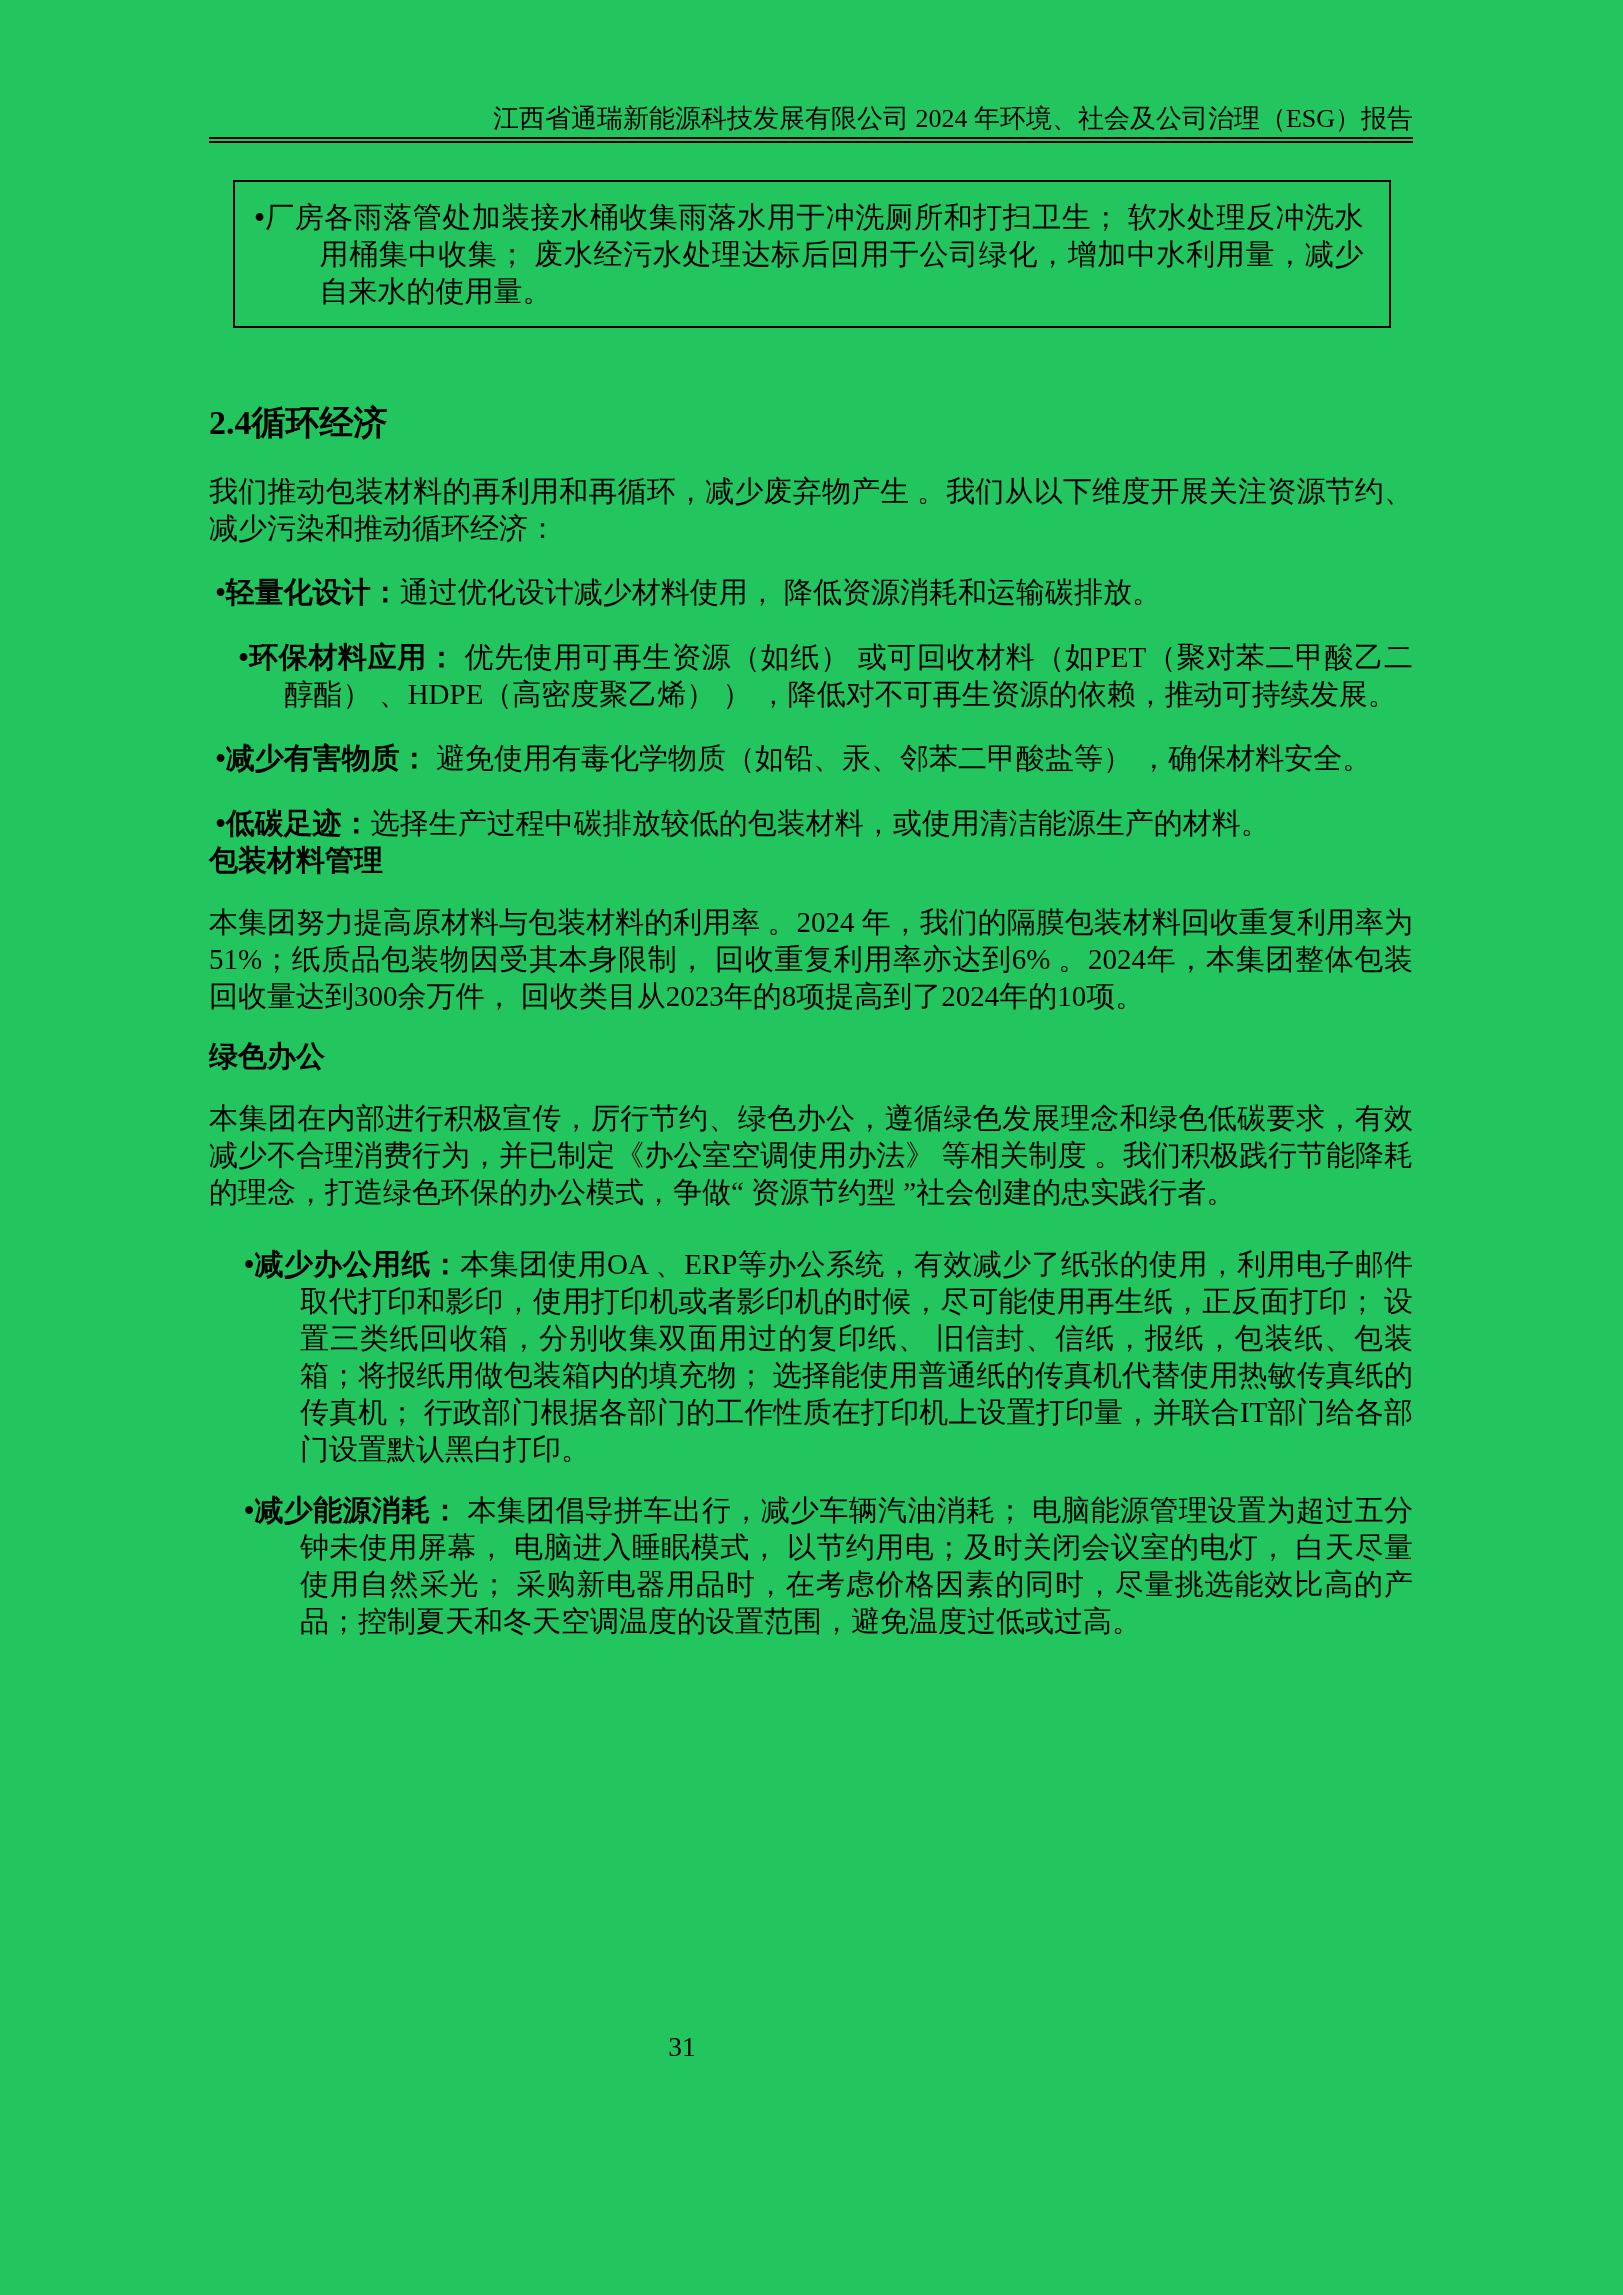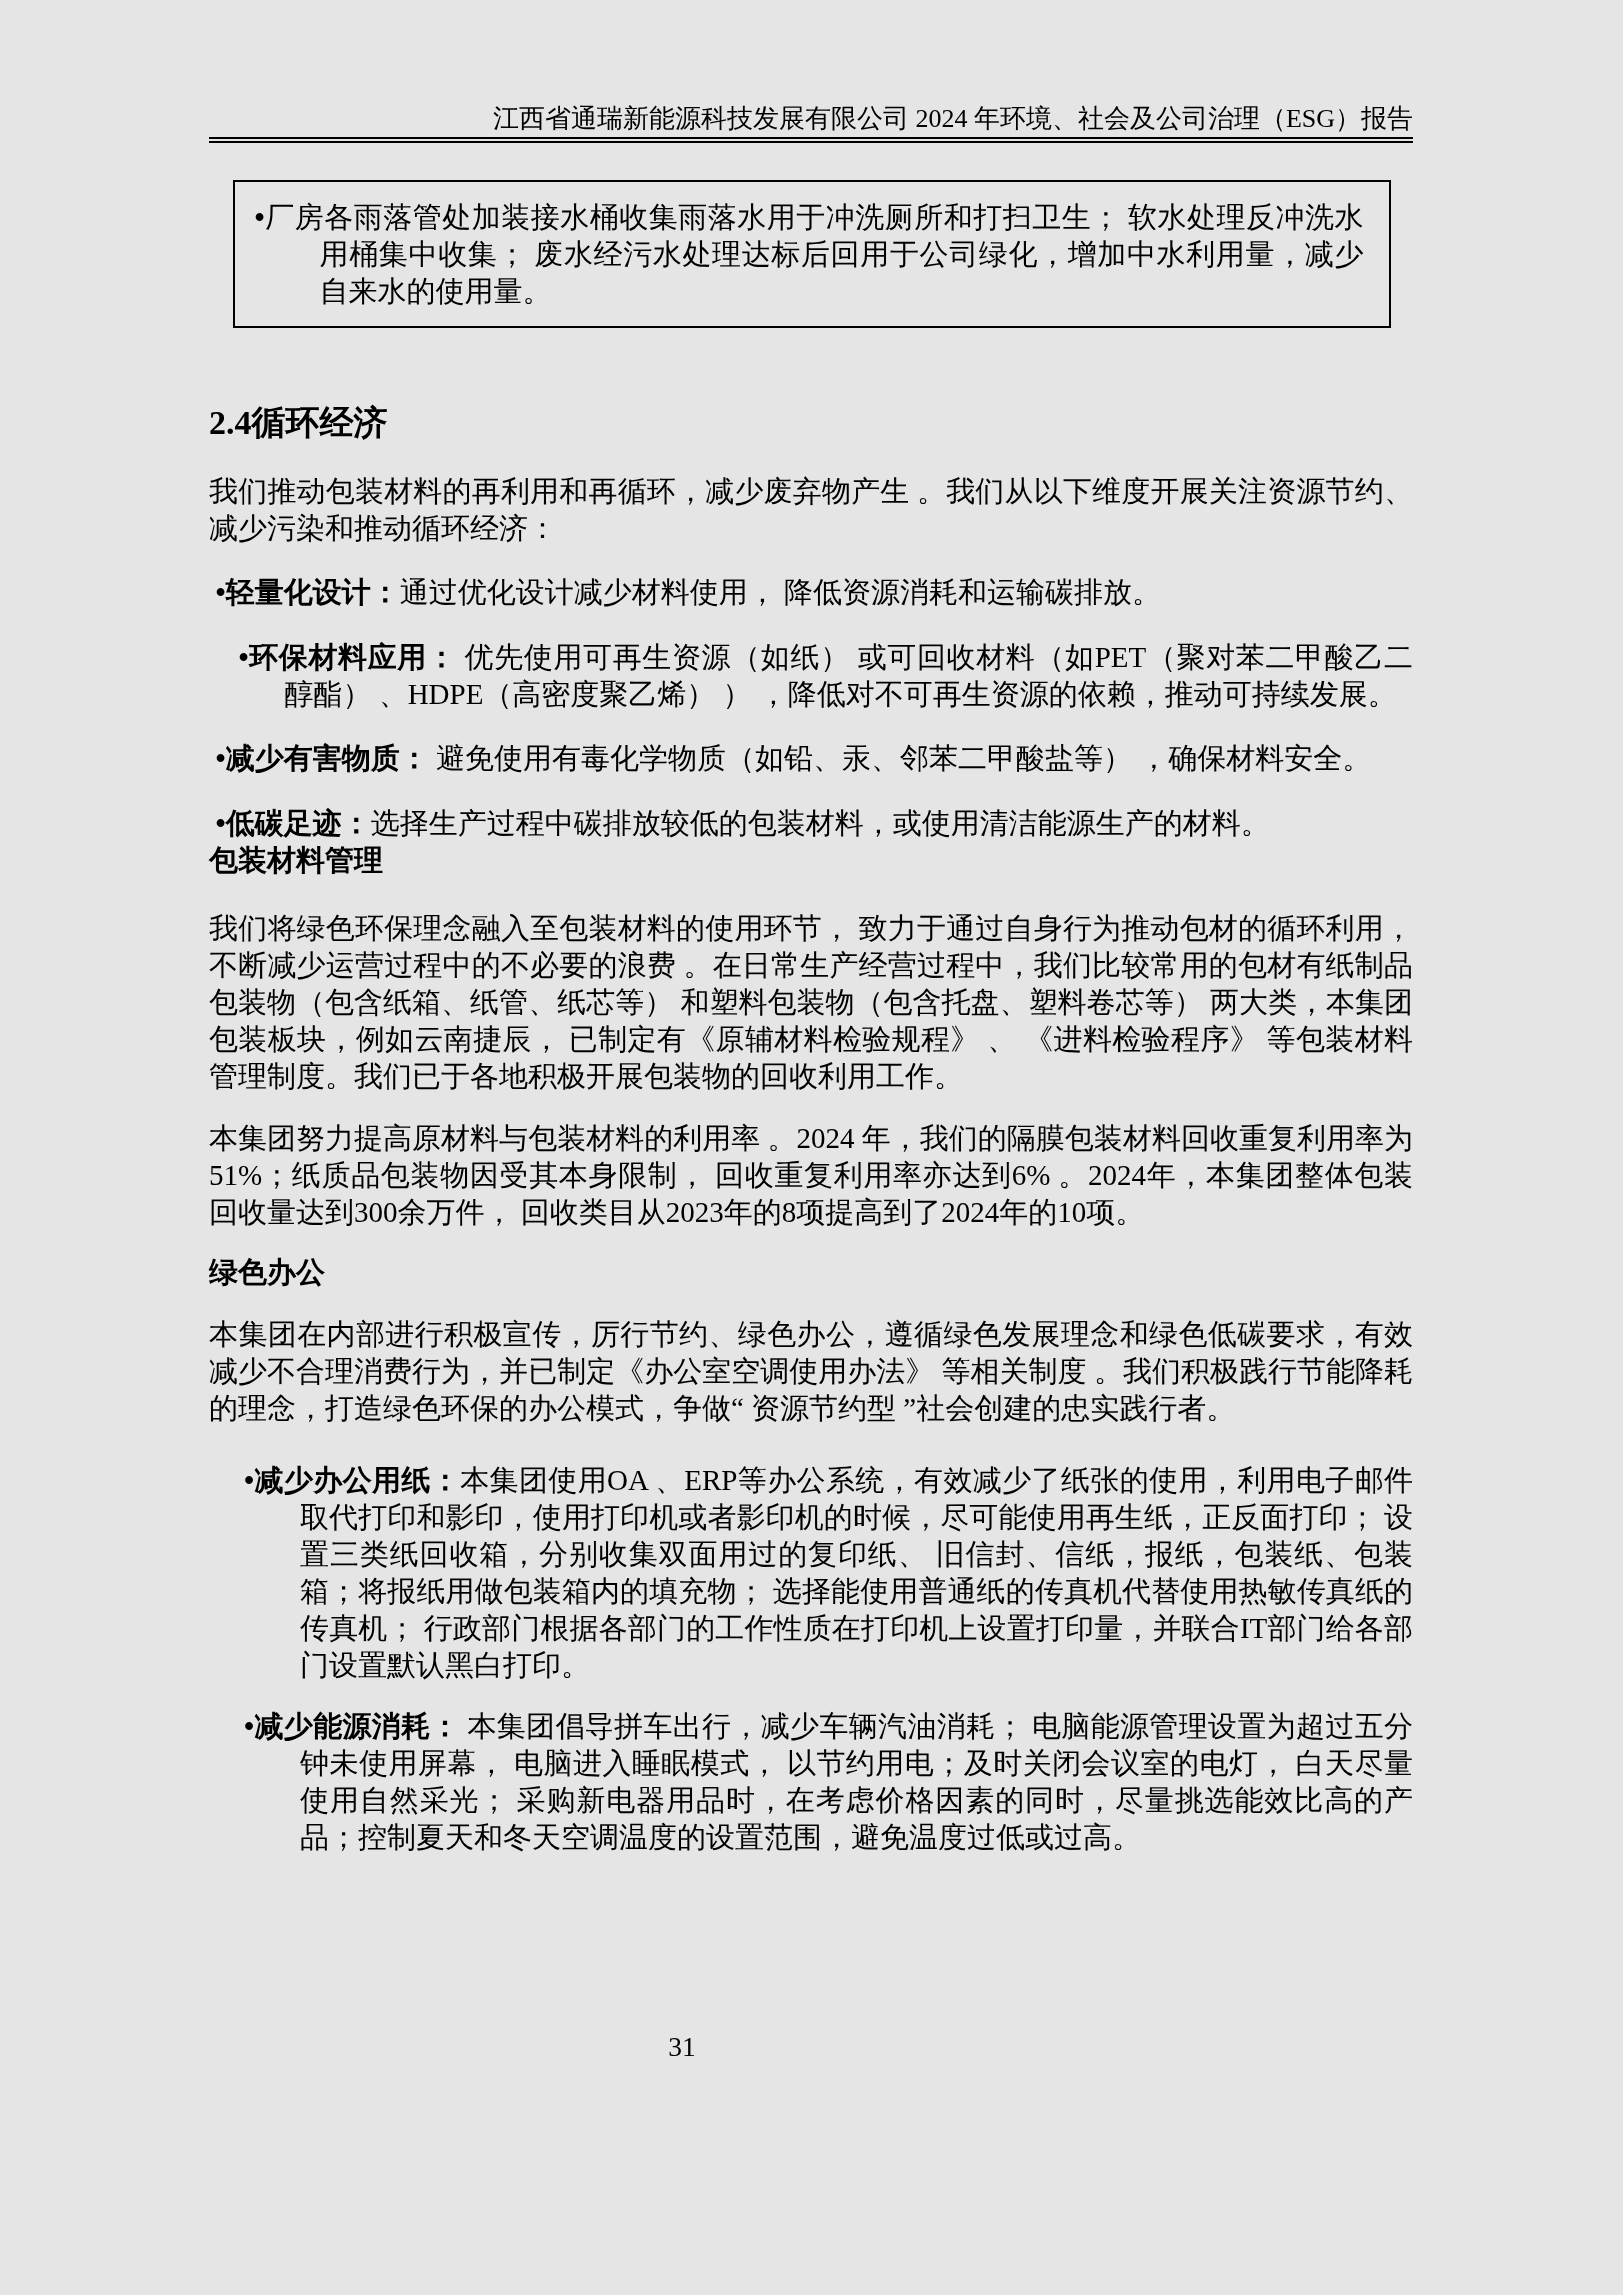--- a/index.html
+++ b/index.html
@@ -9,21 +9,21 @@
     width: 1623px;
     height: 2295px;
     overflow: hidden;
     font-family: "Liberation Serif", "DejaVu Serif", serif;
     color: #000000;
   }
   .page {
     position: relative;
     width: 1623px;
     height: 2295px;
-    background: #e5e5e5;
+    background: #22c55e;
   }
   .content {
     position: absolute;
     left: 209px;
     top: 0;
     width: 1204px;
   }
   .header {
     margin-top: 105px;
     text-align: right;
@@ -117,21 +117,20 @@
     <div class="eco-bullet flush"><span class="marker">•</span><span class="b">轻量化设计：</span><span>通过优化设计减少材料使用， 降低资源消耗和运输碳排放。</span></div>
 
     <div class="eco-bullet hang70"><span class="marker">•</span><span class="b">环保材料应用：</span><span> 优先使用可再生资源（如纸） 或可回收材料（如PET（聚对苯二甲酸乙二醇酯） 、HDPE（高密度聚乙烯） ） ，降低对不可再生资源的依赖，推动可持续发展。</span></div>
 
     <div class="eco-bullet flush"><span class="marker">•</span><span class="b">减少有害物质：</span><span> 避免使用有毒化学物质（如铅、汞、邻苯二甲酸盐等） ，确保材料安全。</span></div>
 
     <div class="eco-bullet flush"><span class="marker">•</span><span class="b">低碳足迹：</span><span>选择生产过程中碳排放较低的包装材料，或使用清洁能源生产的材料。</span></div>
 
     <h3 class="sub-heading">包装材料管理</h3>
 
-    <p class="para">我们将绿色环保理念融入至包装材料的使用环节， 致力于通过自身行为推动包材的循环利用， 不断减少运营过程中的不必要的浪费 。在日常生产经营过程中，我们比较常用的包材有纸制品包装物（包含纸箱、纸管、纸芯等） 和塑料包装物（包含托盘、塑料卷芯等） 两大类，本集团包装板块，例如云南捷辰， 已制定有《原辅材料检验规程》 、 《进料检验程序》 等包装材料管理制度。我们已于各地积极开展包装物的回收利用工作。</p>
 
 
     <p class="para para-tight">本集团努力提高原材料与包装材料的利用率 。2024 年，我们的隔膜包装材料回收重复利用率为51%；纸质品包装物因受其本身限制， 回收重复利用率亦达到6% 。2024年，本集团整体包装回收量达到300余万件， 回收类目从2023年的8项提高到了2024年的10项。</p>
 
     <h3 class="sub-heading spaced">绿色办公</h3>
 
     <p class="para para-tight">本集团在内部进行积极宣传，厉行节约、绿色办公，遵循绿色发展理念和绿色低碳要求，有效减少不合理消费行为，并已制定《办公室空调使用办法》 等相关制度 。我们积极践行节能降耗的理念，打造绿色环保的办公模式，争做“ 资源节约型 ”社会创建的忠实践行者。</p>
 
     <div class="office-bullet hang85"><span class="marker">•</span><span class="b">减少办公用纸：</span><span>本集团使用OA 、ERP等办公系统，有效减少了纸张的使用，利用电子邮件取代打印和影印，使用打印机或者影印机的时候，尽可能使用再生纸，正反面打印； 设置三类纸回收箱，分别收集双面用过的复印纸、 旧信封、信纸，报纸，包装纸、包装箱；将报纸用做包装箱内的填充物； 选择能使用普通纸的传真机代替使用热敏传真纸的传真机； 行政部门根据各部门的工作性质在打印机上设置打印量，并联合IT部门给各部门设置默认黑白打印。</span></div>
 

